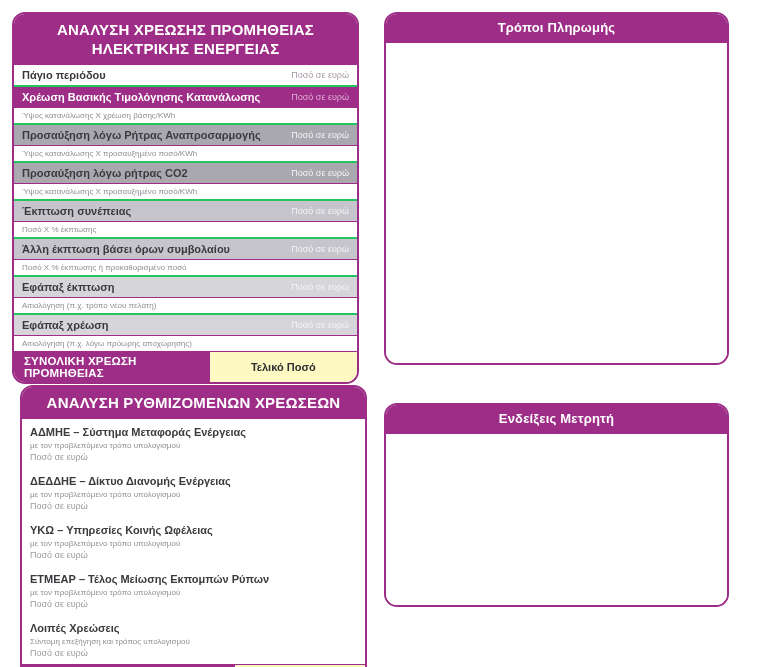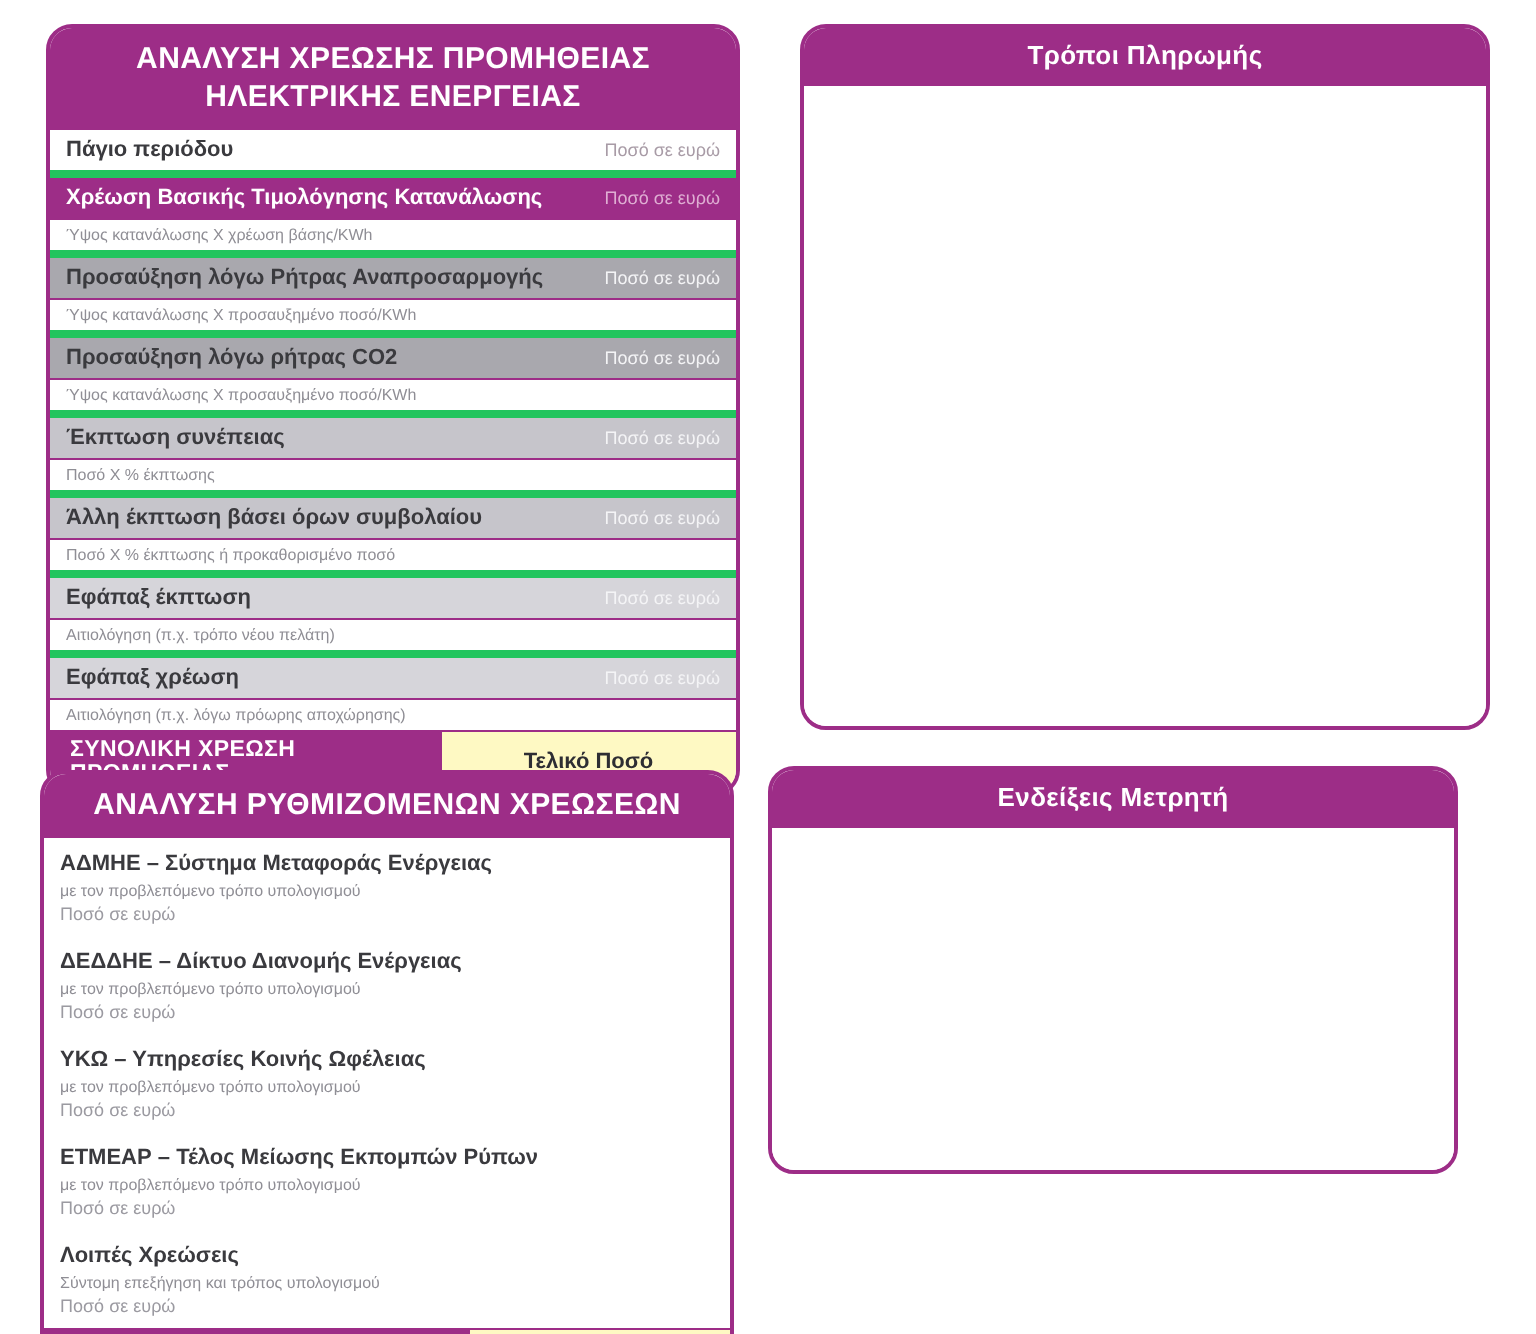--- a/index.html
+++ b/index.html
@@ -22,26 +22,26 @@
     font-weight:bold;
     text-align:center;
     padding:6px 10px 7px;
     font-size:15px;
     line-height:1.28;
     letter-spacing:.2px;
   }
   .panel-header.single{font-size:13px;padding:6px 10px;}
 
   
-  #supply-panel{left:23px;top:12px;width:347px;}
+  #supply-panel{left:12px;top:12px;width:347px;}
   #regulated-panel{left:20px;top:385px;width:347px;}
 
   .main-row{
     display:flex;align-items:center;justify-content:space-between;
-    height:20px;padding:0 8px;border-top:4px solid #22c55e;
+    height:20px;padding:0 8px;border-top:2px solid #22c55e;
   }
   .rows > .row-group:first-child > .main-row{border-top:none;}
   .row-label{font-size:11px;font-weight:bold;color:#3A3A3E;white-space:nowrap;}
   .row-amount{font-size:9px;white-space:nowrap;}
   .sub-row{
     display:flex;align-items:center;
     height:15px;padding:0 8px;border-top:1px solid #9D2D87;
     font-size:8px;color:#8F8E95;background:#ffffff;white-space:nowrap;
   }
   .variant-white{background:#ffffff;}
@@ -72,22 +72,22 @@
   .reg-row{
     display:flex;align-items:flex-start;justify-content:space-between;
     padding:7px 8px 6px;box-sizing:border-box;min-height:40px;flex-direction:column;
   }
   .reg-left{display:flex;flex-direction:column;}
   .reg-title{font-size:11px;font-weight:bold;color:#3A3A3E;white-space:nowrap;}
   .reg-sub{font-size:8px;color:#8F8E95;margin-top:3px;white-space:nowrap;}
   .reg-amount{font-size:9px;color:#9B9AA1;padding-top:2px;white-space:nowrap;}
 
   
-  #payment-panel{left:400px;top:12px;width:345px;height:353px;}
-  #meter-panel{left:384px;top:383px;width:345px;height:204px;}
+  #payment-panel{left:384px;top:12px;width:345px;height:353px;}
+  #meter-panel{left:384px;top:403px;width:345px;height:204px;}
   .empty-body{background:#ffffff;width:100%;height:100%;}
 </style>
 </head>
 <body>
 
 <section class="panel" id="supply-panel">
   <header class="panel-header">ΑΝΑΛΥΣΗ ΧΡΕΩΣΗΣ ΠΡΟΜΗΘΕΙΑΣ ΗΛΕΚΤΡΙΚΗΣ ΕΝΕΡΓΕΙΑΣ</header>
   <div class="rows">
 
       <div class="row-group">

